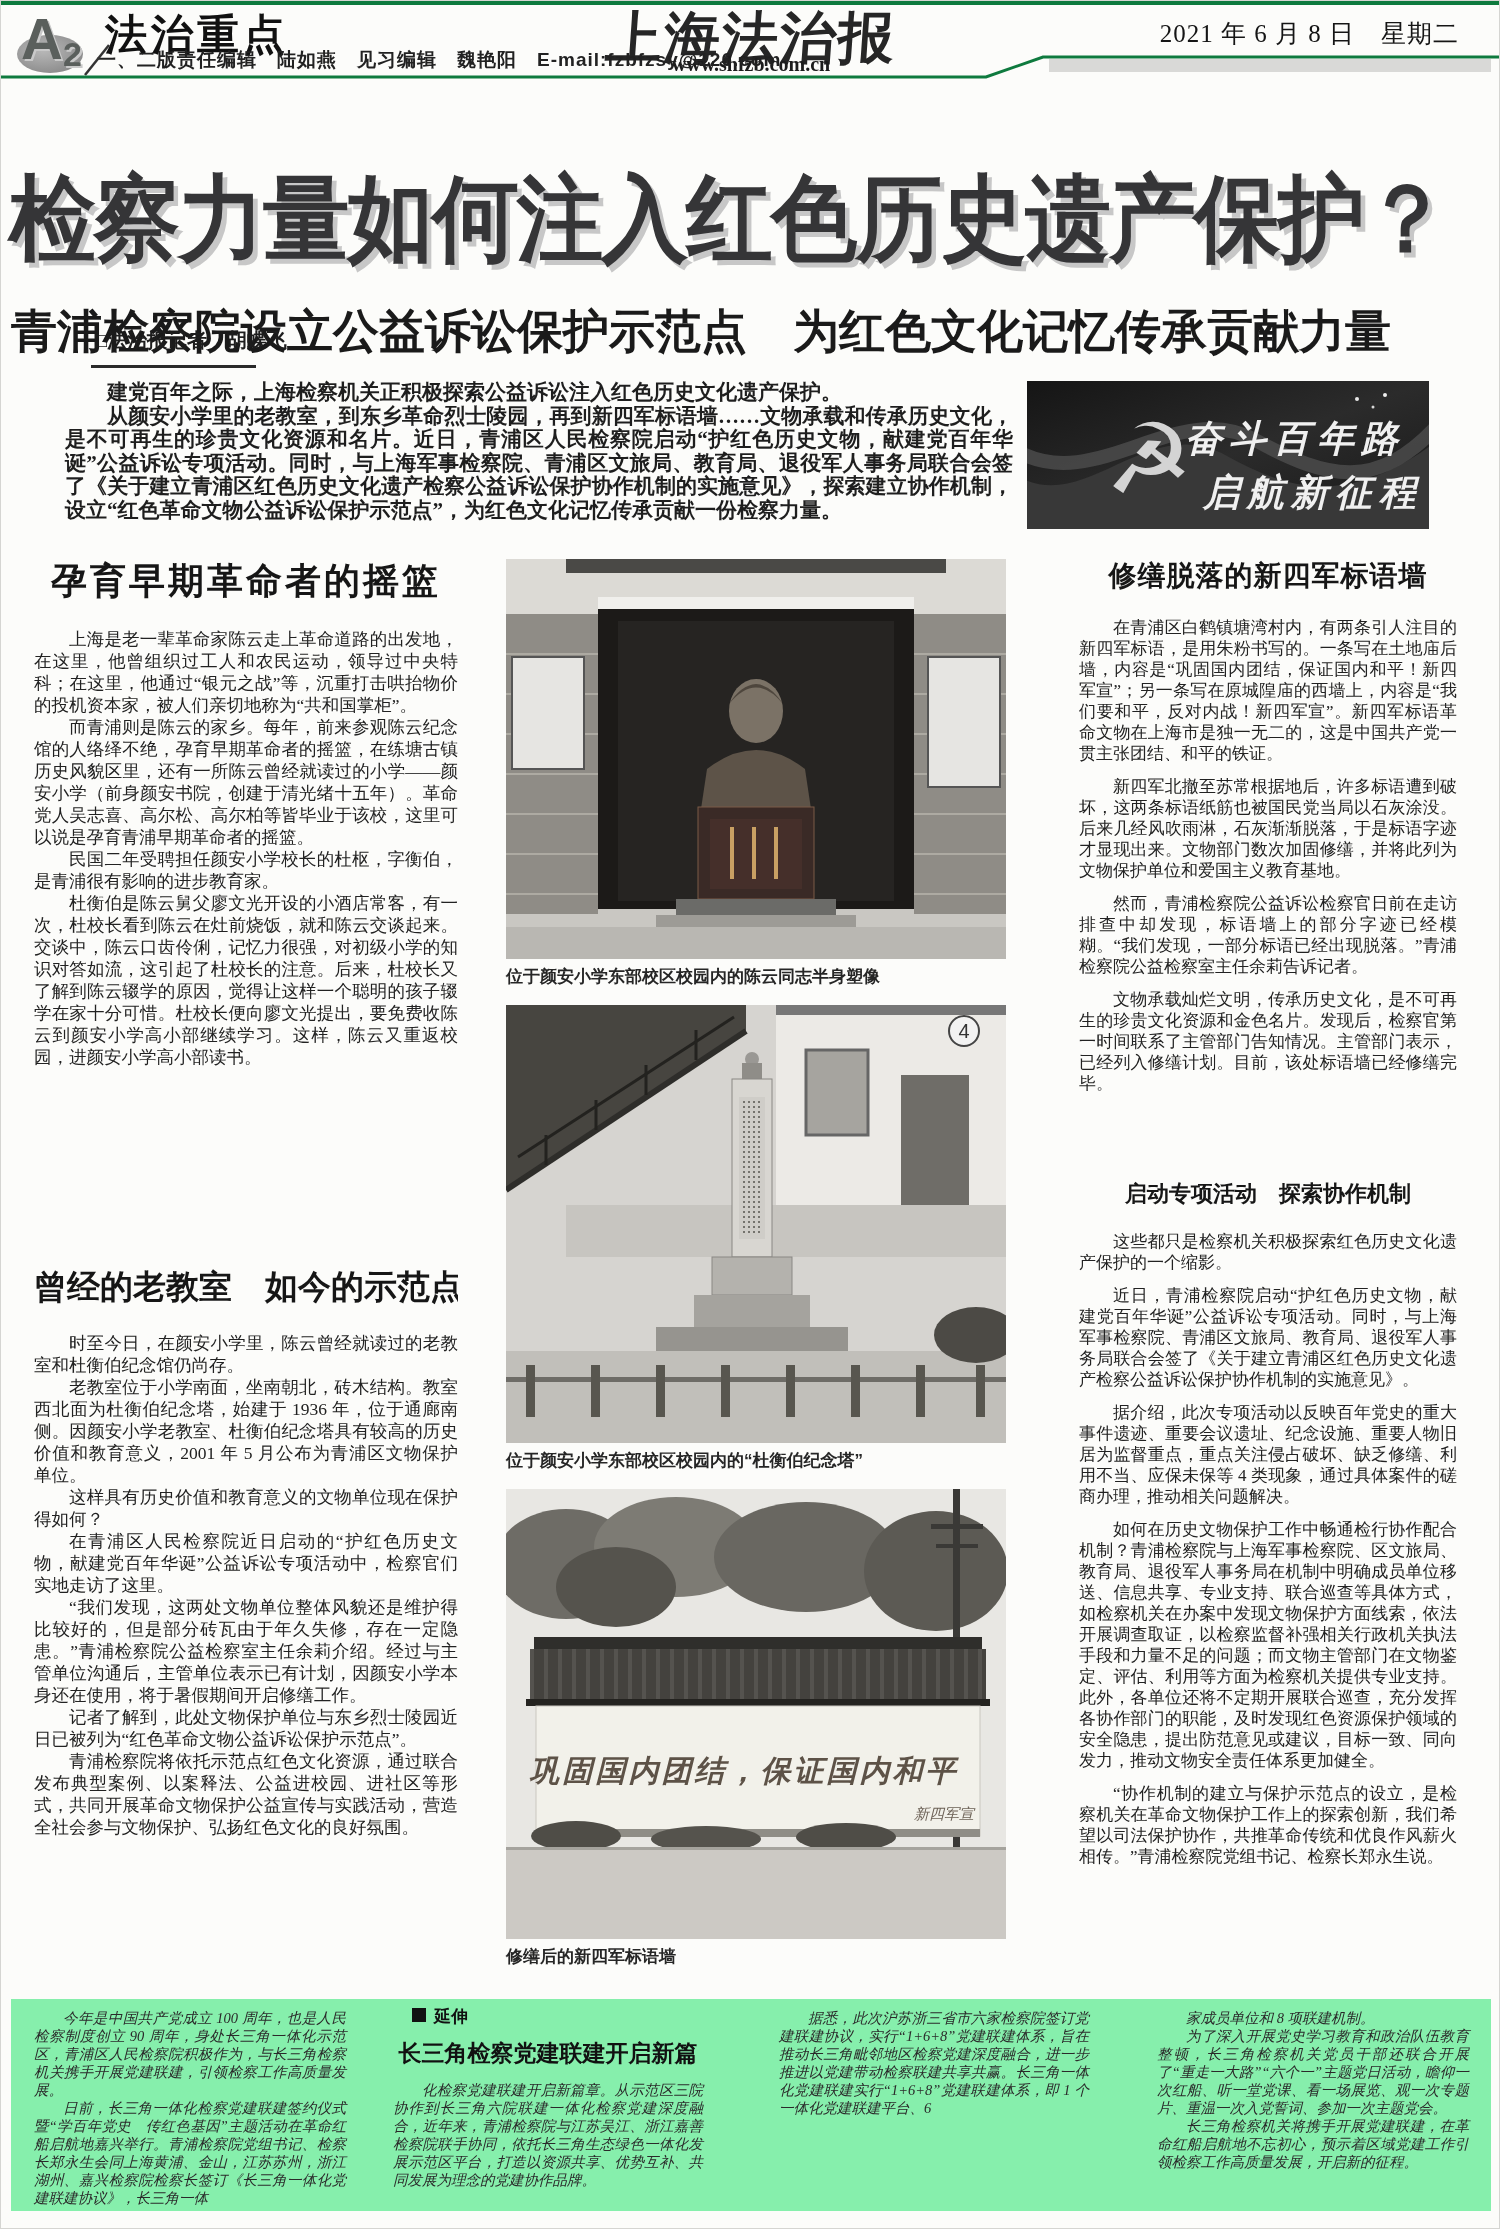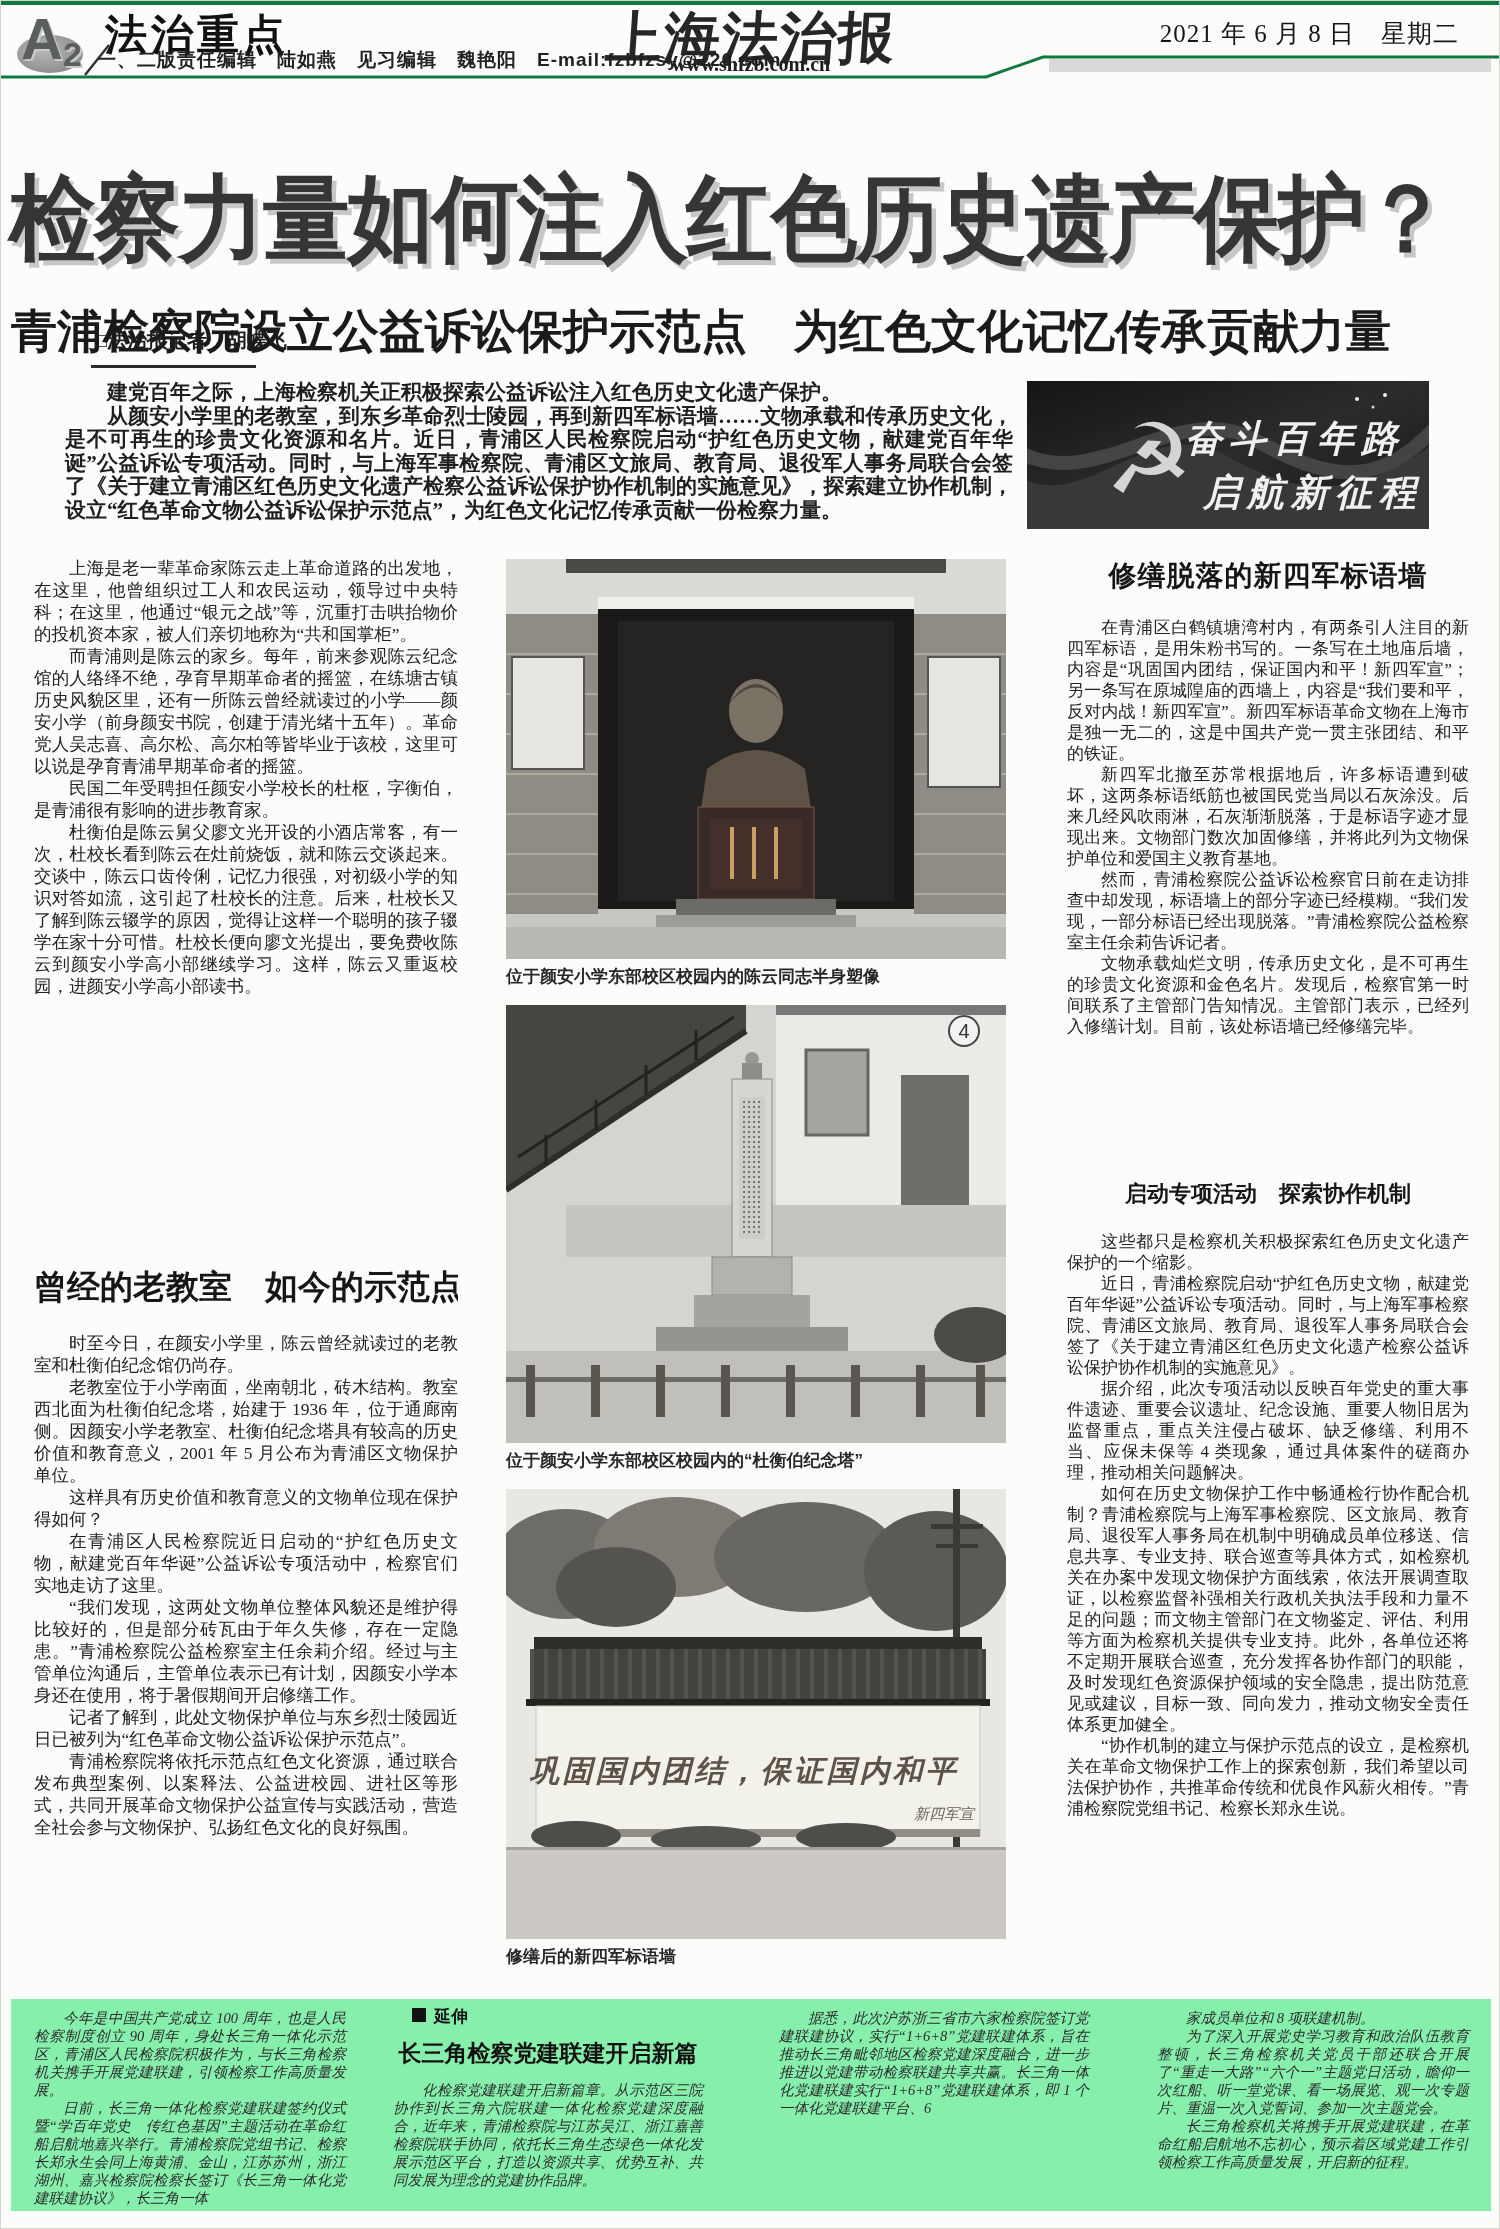--- a/index.html
+++ b/index.html
@@ -34,21 +34,21 @@
   
   .lead{position:absolute;left:64px;top:380px;width:948px;text-align:justify;}
   .lead p{margin:0;text-indent:2em;font:700 21px/23.5px "Liberation Serif",serif;color:#1e1e1e;}
   .banner{position:absolute;left:1026px;top:380px;width:402px;height:148px;}
   
   .sec{position:absolute;text-align:justify;}
   .sec h2{margin:0 0 22px 0;text-align:center;font-family:"Liberation Sans",sans-serif;font-weight:900;color:#161616;white-space:nowrap;}
   .col-l{left:33px;width:424px;}
   .col-r{left:1066px;width:402px;}
   .col-l p{margin:0;text-indent:2em;font:400 17.5px/22px "Liberation Serif",serif;color:#222;}
-  .col-r p{margin:0;text-indent:2em;font:400 17px/21px "Liberation Serif",serif;color:#222;}
+  .col-r p{margin:12px;text-indent:2em;font:400 17px/21px "Liberation Serif",serif;color:#222;}
   
   .photo{position:absolute;left:505px;width:500px;display:block;}
   .caption{position:absolute;left:505px;width:500px;font:700 17px "Liberation Sans",sans-serif;color:#262626;}
   
   .ext-panel{position:absolute;left:10px;top:1998px;width:1480px;height:212px;background:#86efac;}
   .ext-col{position:absolute;text-align:justify;}
   .ext-col p{margin:0;text-indent:2em;font:400 14.5px/18px "Liberation Serif",serif;font-style:italic;color:#2a2a2a;}
   .ext-label{font:700 17px "Liberation Sans",sans-serif;font-style:normal;color:#111;padding-left:19px;}
   .ext-label .sq{display:inline-block;width:14px;height:14px;background:#111;margin-right:8px;}
   .ext-title{margin:10px 0 12px 0;text-align:center;font:900 23px "Liberation Sans",sans-serif;font-style:normal;color:#111;white-space:nowrap;}
@@ -97,20 +97,21 @@
     <path d="M-10,70 C70,115 150,15 230,60 C300,98 350,110 410,45" stroke="#505050" stroke-width="14" fill="none" opacity="0.75"></path>
     <circle cx="330" cy="18" r="2" fill="#e8e8e8"></circle>
       <circle cx="346" cy="26" r="1.5" fill="#d8d8d8"></circle>
       <circle cx="358" cy="14" r="2" fill="#efefef"></circle>
     <text x="78" y="112" font-size="98" fill="#d4d4d4" font-family="DejaVu Sans, sans-serif">☭</text>
     <text x="158" y="70" font-size="37" fill="#f0f0f0" font-family="Liberation Serif, serif" font-weight="bold" font-style="italic" letter-spacing="7">奋斗百年路</text>
     <text x="176" y="124" font-size="37" fill="#f0f0f0" font-family="Liberation Serif, serif" font-weight="bold" font-style="italic" letter-spacing="7">启航新征程</text>
   </svg>
 
   <div class="sec col-l" style="top:556px;">
+    <h2 style="font-size:36px;letter-spacing:3px;">孕育早期革命者的摇篮</h2>
     <p>上海是老一辈革命家陈云走上革命道路的出发地，在这里，他曾组织过工人和农民运动，领导过中央特科；在这里，他通过“银元之战”等，沉重打击哄抬物价的投机资本家，被人们亲切地称为“共和国掌柜”。</p>
     <p>而青浦则是陈云的家乡。每年，前来参观陈云纪念馆的人络绎不绝，孕育早期革命者的摇篮，在练塘古镇历史风貌区里，还有一所陈云曾经就读过的小学——颜安小学（前身颜安书院，创建于清光绪十五年）。革命党人吴志喜、高尔松、高尔柏等皆毕业于该校，这里可以说是孕育青浦早期革命者的摇篮。</p>
     <p>民国二年受聘担任颜安小学校长的杜枢，字衡伯，是青浦很有影响的进步教育家。</p>
     <p>杜衡伯是陈云舅父廖文光开设的小酒店常客，有一次，杜校长看到陈云在灶前烧饭，就和陈云交谈起来。交谈中，陈云口齿伶俐，记忆力很强，对初级小学的知识对答如流，这引起了杜校长的注意。后来，杜校长又了解到陈云辍学的原因，觉得让这样一个聪明的孩子辍学在家十分可惜。杜校长便向廖文光提出，要免费收陈云到颜安小学高小部继续学习。这样，陈云又重返校园，进颜安小学高小部读书。</p>
   </div>
 
   <div class="sec col-l" style="top:1264px;height:726px;overflow:hidden;">
     <h2 style="font-size:33px;letter-spacing:0px;">曾经的老教室　如今的示范点</h2>
     <p>时至今日，在颜安小学里，陈云曾经就读过的老教室和杜衡伯纪念馆仍尚存。</p>
     <p>老教室位于小学南面，坐南朝北，砖木结构。教室西北面为杜衡伯纪念塔，始建于 1936 年，位于通廊南侧。因颜安小学老教室、杜衡伯纪念塔具有较高的历史价值和教育意义，2001 年 5 月公布为青浦区文物保护单位。</p>

